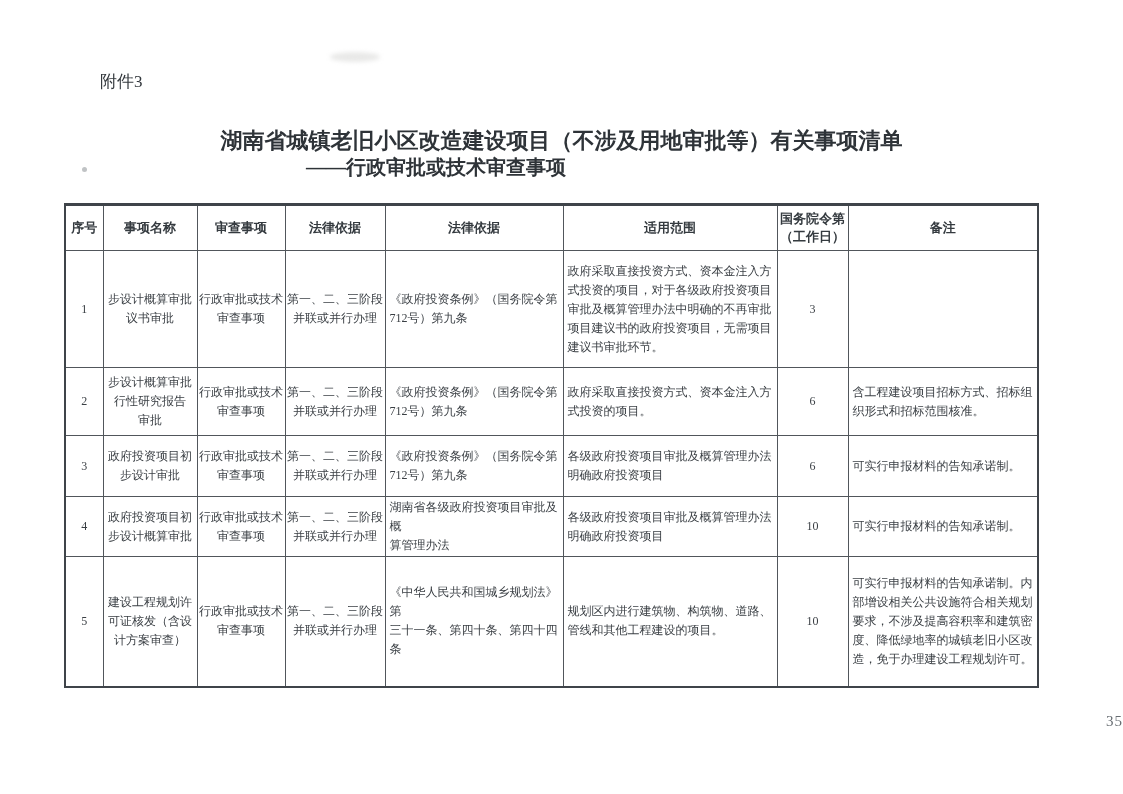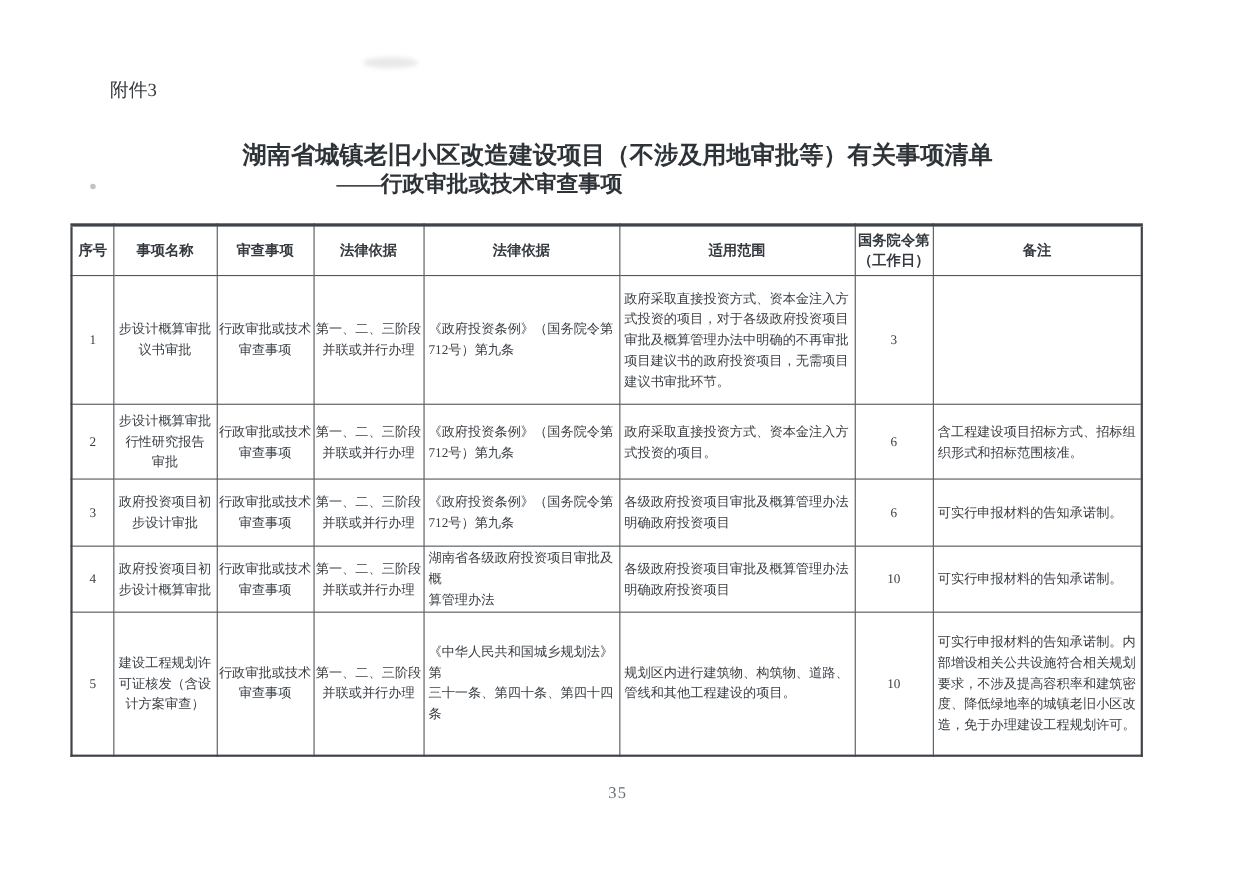--- a/index.html
+++ b/index.html
@@ -54,21 +54,21 @@
   td.c-center { text-align:center; padding:0 1px; }
   td.c-left   { text-align:left;  padding:0 4px;font-family:Liberation Serif, serif; }
   tr.row-hdr { height:46px; }
   tr.row-1 { height:117px; }
   tr.row-2 { height:68px; }
   tr.row-3 { height:61px; }
   tr.row-4 { height:60px; }
   tr.row-5 { height:130px; }
   .page-number {
     position:absolute; top:713px; left:0; width:1123px;
-    text-align:center;
+    text-align:right;
     font-size:15px; color:#676d72; letter-spacing:1px;
   }
   .scan-smudge {
     position:absolute; left:330px; top:52px; width:50px; height:10px;
     background:#e9e9e8; border-radius:50%; filter:blur(2px);
   }
   .scan-dot {
     position:absolute; left:82px; top:167px; width:5px; height:5px;
     background:#8d9296; border-radius:50%; opacity:0.55;
   }

